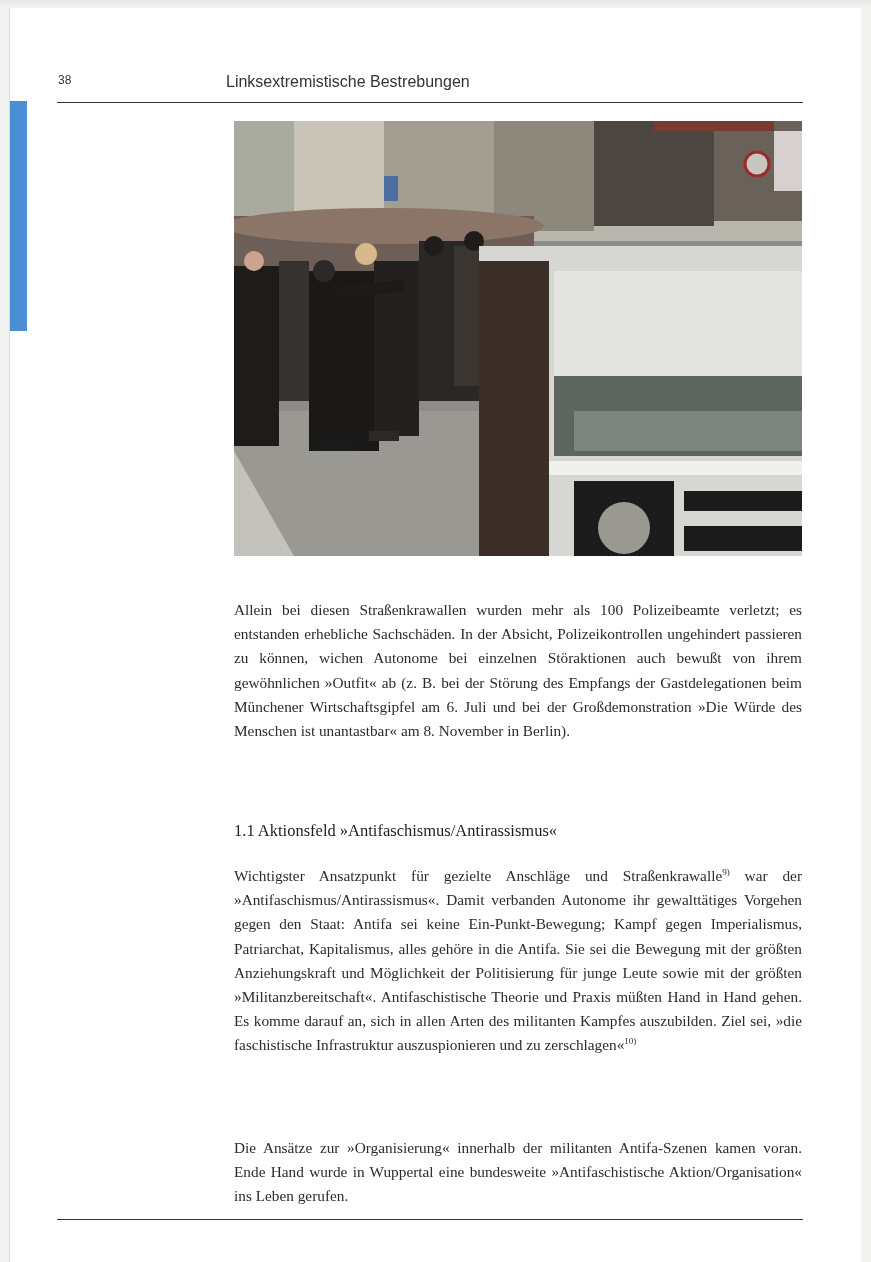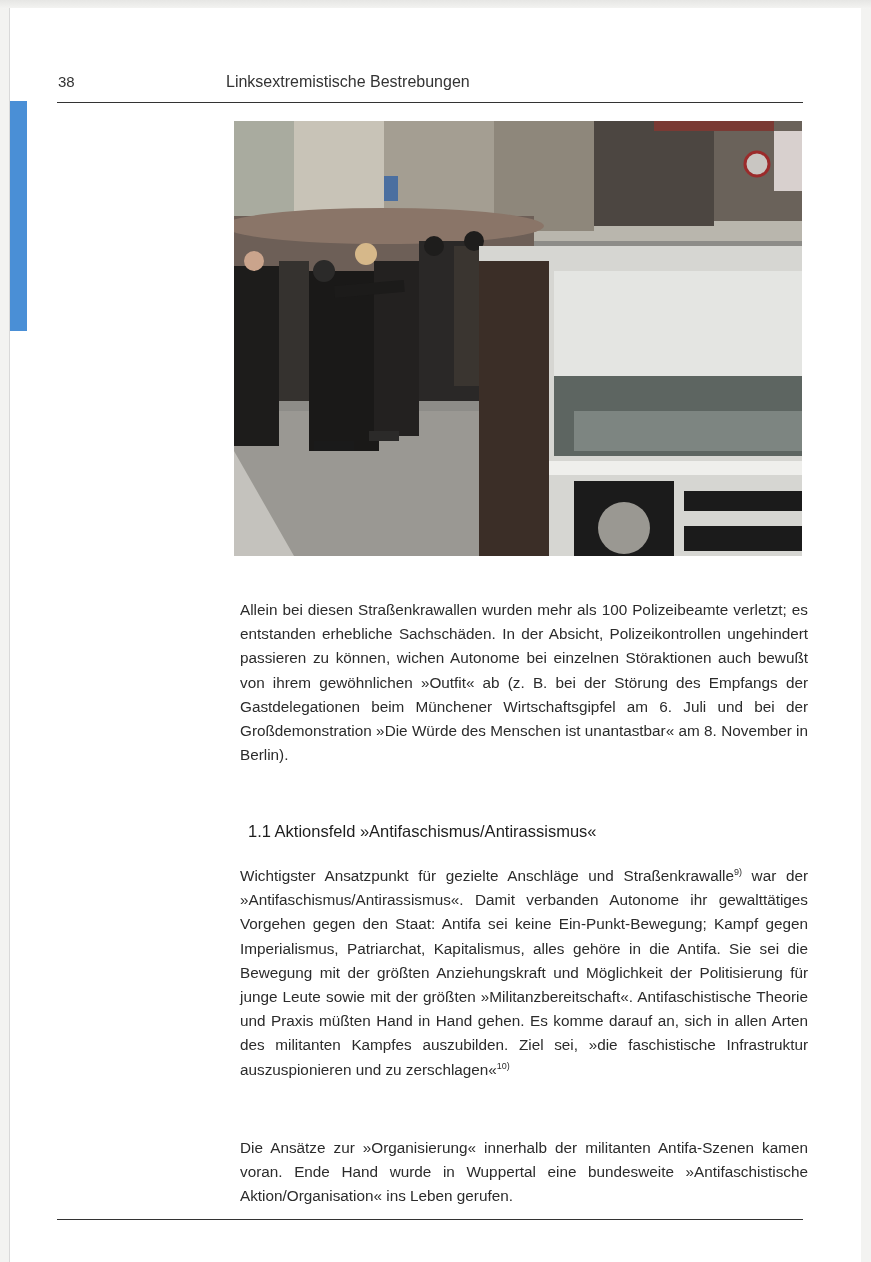--- a/index.html
+++ b/index.html
@@ -20,37 +20,37 @@
   }
   .blue-tab {
     position:absolute; left:10px; top:101px; width:17px; height:230px;
     background:#4a8fd6;
   }
   .header {
     position:absolute; left:57px; top:72px; width:746px; height:30px;
     border-bottom:1px solid #333;
   }
   .page-number {
-    position:absolute; left:1px; top:1px; font-size:15px; color:#333; font-weight:300;
+    position:absolute; left:1px; top:1px; font-size:12px; color:#333; font-weight:300;
   }
   .running-head {
     position:absolute; left:169px; top:1px; font-size:16px; color:#333;
   }
   .photo {
     position:absolute; left:234px; top:121px; width:568px; height:435px;
     overflow:hidden; background:#8d8c88;
   }
   .photo svg { display:block; }
   .text-block {
-    position:absolute; left:240px; width:568px;
+    position:absolute; left:234px; width:568px;
     font-size:15.3px; line-height:24.2px; color:#2b2b2b;
-    text-align:justify; hyphens:manual;
+    text-align:justify; hyphens:manual;font-family:Liberation Serif, serif;
   }
   .p1 { top:598px; }
-  .h1 { top:820px; font-size:16.5px; line-height:22px; color:#1e1e1e; text-align:left;margin-left:8px; }
+  .h1 { top:820px; font-size:16.5px; line-height:22px; color:#1e1e1e; text-align:left; }
   .p2 { top:864px; }
   .p3 { top:1136px; }
   sup { font-size:9px; line-height:0; }
   .footer-rule {
     position:absolute; left:57px; top:1219px; width:746px; height:0;
     border-top:1px solid #333;
   }
 </style>
 </head>
 <body>

